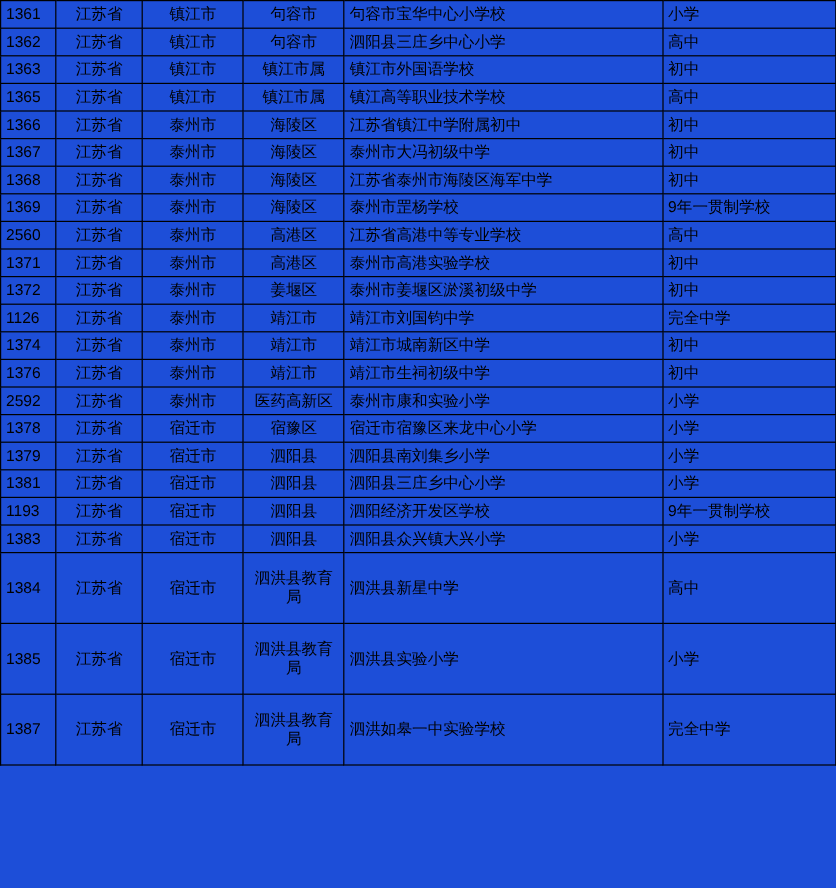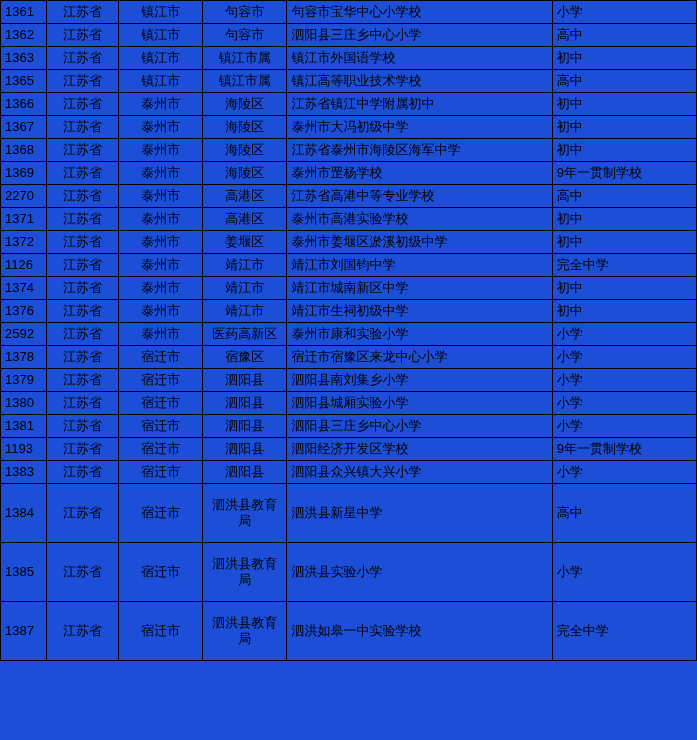--- a/index.html
+++ b/index.html
@@ -123,21 +123,21 @@
         </tr>
         <tr class="r-short">
           <td class="id-cell">1369</td>
           <td class="prov-cell">江苏省</td>
           <td class="city-cell">泰州市</td>
           <td class="dist-cell">海陵区</td>
           <td class="name-cell">泰州市罡杨学校</td>
           <td class="type-cell">9年一贯制学校</td>
         </tr>
         <tr class="r-short">
-          <td class="id-cell">2270</td>
+          <td class="id-cell">2560</td>
           <td class="prov-cell">江苏省</td>
           <td class="city-cell">泰州市</td>
           <td class="dist-cell">高港区</td>
           <td class="name-cell">江苏省高港中等专业学校</td>
           <td class="type-cell">高中</td>
         </tr>
         <tr class="r-short">
           <td class="id-cell">1371</td>
           <td class="prov-cell">江苏省</td>
           <td class="city-cell">泰州市</td>
@@ -195,28 +195,20 @@
         </tr>
         <tr class="r-short">
           <td class="id-cell">1379</td>
           <td class="prov-cell">江苏省</td>
           <td class="city-cell">宿迁市</td>
           <td class="dist-cell">泗阳县</td>
           <td class="name-cell">泗阳县南刘集乡小学</td>
           <td class="type-cell">小学</td>
         </tr>
         <tr class="r-short">
-          <td class="id-cell">1380</td>
-          <td class="prov-cell">江苏省</td>
-          <td class="city-cell">宿迁市</td>
-          <td class="dist-cell">泗阳县</td>
-          <td class="name-cell">泗阳县城厢实验小学</td>
-          <td class="type-cell">小学</td>
-        </tr>
-        <tr class="r-short">
           <td class="id-cell">1381</td>
           <td class="prov-cell">江苏省</td>
           <td class="city-cell">宿迁市</td>
           <td class="dist-cell">泗阳县</td>
           <td class="name-cell">泗阳县三庄乡中心小学</td>
           <td class="type-cell">小学</td>
         </tr>
         <tr class="r-short">
           <td class="id-cell">1193</td>
           <td class="prov-cell">江苏省</td>

